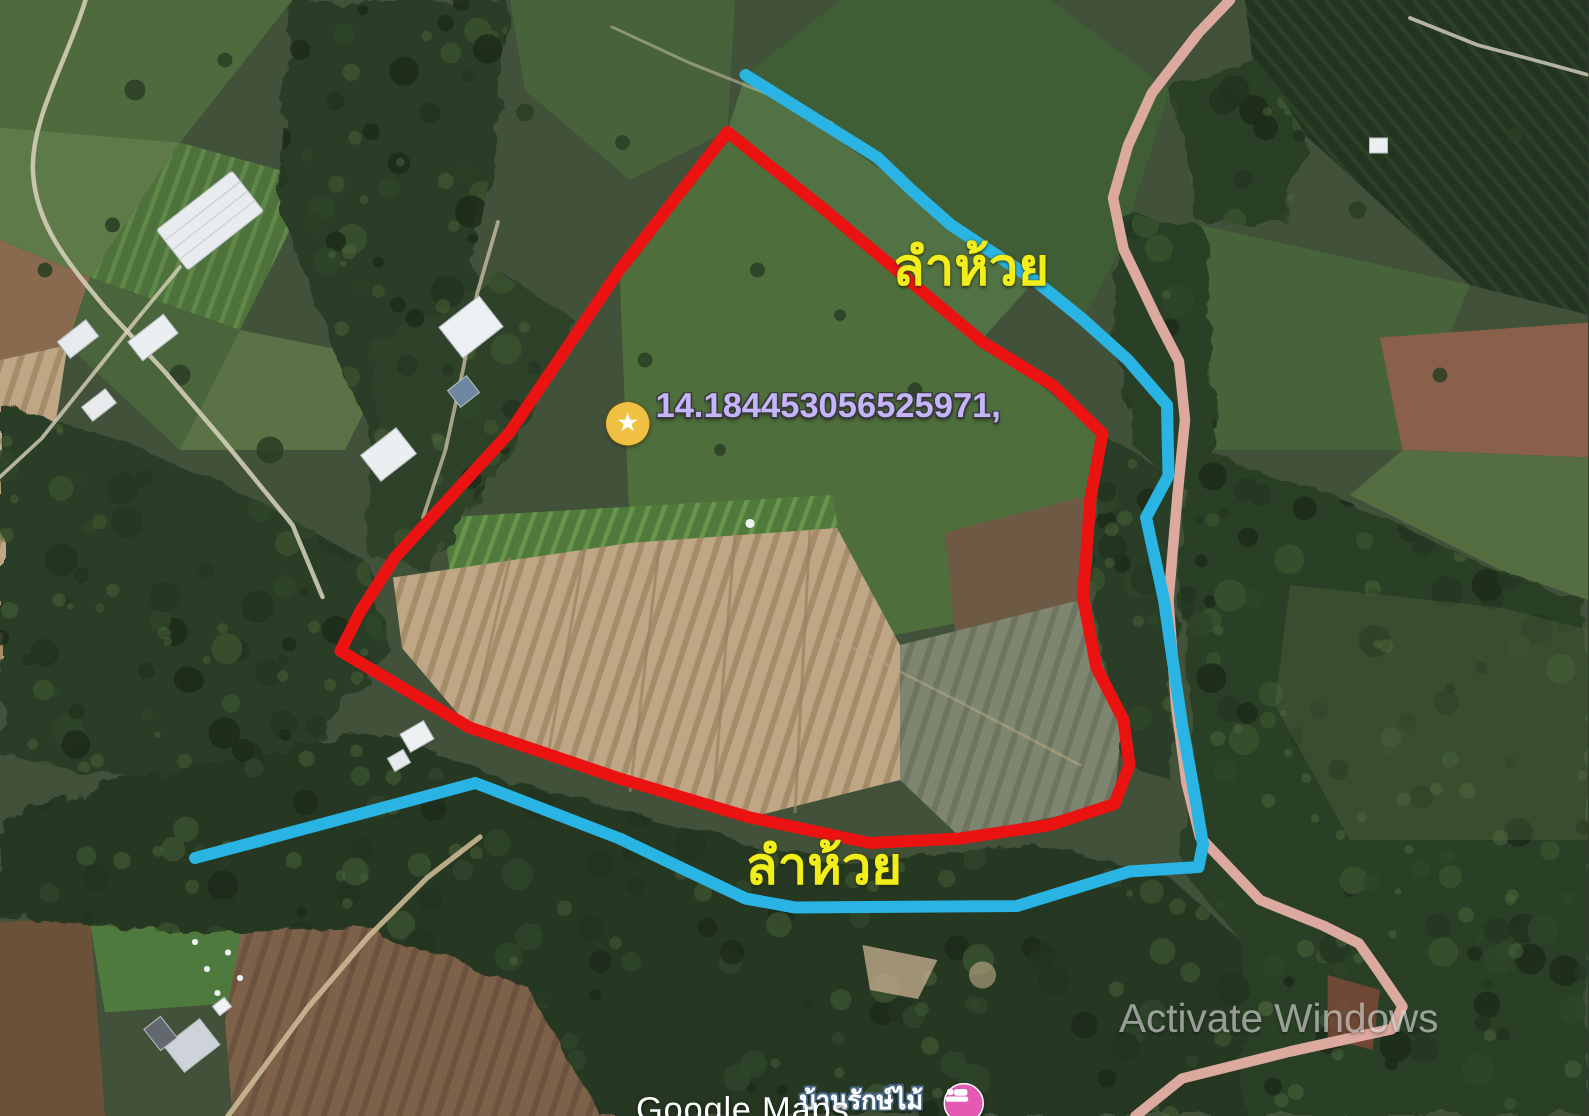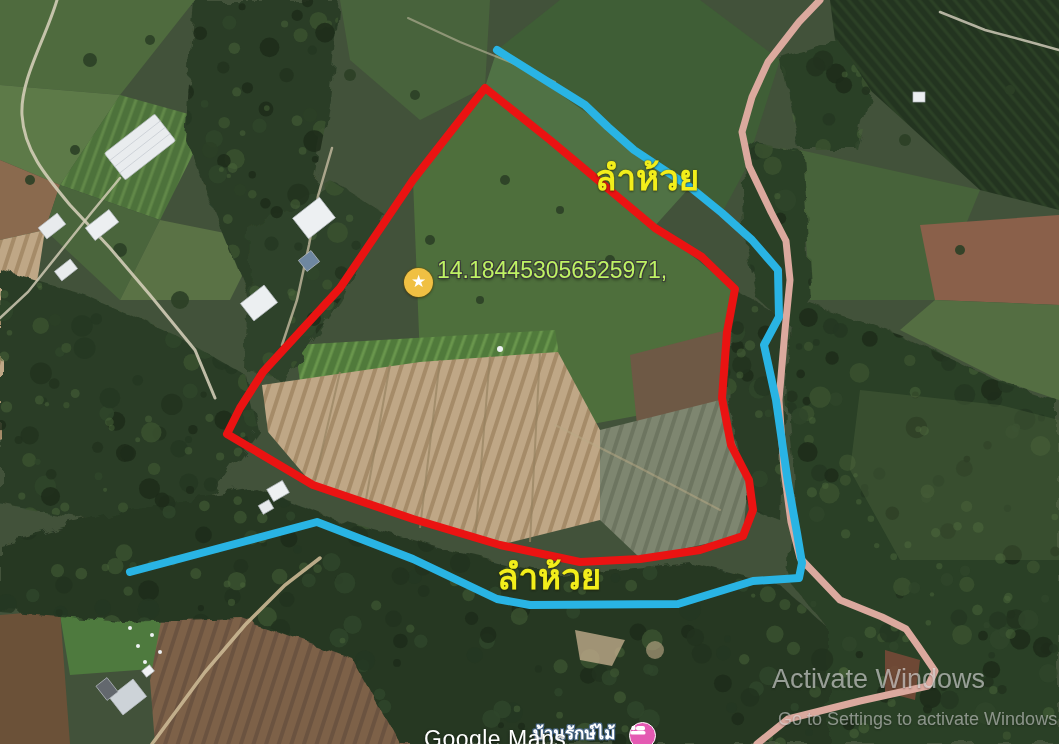--- a/index.html
+++ b/index.html
@@ -3,34 +3,34 @@
 <meta charset="utf-8">
 <style>
   html,body{margin:0;padding:0;background:#222;}
   .stage{position:relative;width:1059px;height:744px;overflow:hidden;
          font-family:"Liberation Sans", sans-serif;background:#42523a;text-align:center;}
   .stage svg{position:absolute;inset:0;display:block;}
   .lbl{position:absolute;white-space:nowrap;pointer-events:none;}
   .stream-label{font-size:35px;font-weight:700;color:#f2ee1b;
     text-shadow:0 0 2px rgba(70,70,0,.8),0 1px 2px rgba(0,0,0,.45);}
   .coords{position:absolute;left:437px;top:257px;font-size:23px;line-height:27px;
-    color:#bef264;font-weight:400;
+    color:#c4b5fd;font-weight:700;
     text-shadow:-1px -1px 0 #3a3a3a,1px -1px 0 #3a3a3a,-1px 1px 0 #3a3a3a,1px 1px 0 #3a3a3a,0 2px 3px rgba(0,0,0,.5);}
   .marker-star{position:absolute;left:404px;top:268px;width:29px;height:29px;border-radius:50%;
     background:#f0c043;display:flex;align-items:center;justify-content:center;
     box-shadow:0 0 0 1px rgba(120,90,0,.35),0 1px 3px rgba(0,0,0,.45);}
   .marker-star span{color:#fff;font-size:17px;line-height:17px;transform:translateY(-1px);}
   .gmaps{position:absolute;left:424px;top:726px;font-size:23px;letter-spacing:.5px;
     color:#fff;font-weight:500;text-shadow:0 1px 3px rgba(0,0,0,.6);}
   .place{position:absolute;left:533px;top:719px;font-size:17px;font-weight:700;color:#fff;
     text-shadow:-1px -1px 0 #49678a,1px -1px 0 #49678a,-1px 1px 0 #49678a,1px 1px 0 #49678a,0 2px 3px rgba(0,0,0,.4);}
   .place-icon{position:absolute;left:629px;top:722px;width:27px;height:27px;border-radius:50%;
     background:#e45ab2;border:1.5px solid #fff;box-sizing:border-box;
     display:flex;align-items:center;justify-content:center;box-shadow:0 1px 2px rgba(0,0,0,.35);}
-  .aw1{position:absolute;left:772px;top:664px;font-size:27px;font-weight:400;
+  .aw1{position:absolute;left:746px;top:664px;font-size:27px;font-weight:400;
     color:rgba(240,240,240,.58);text-shadow:0 1px 2px rgba(0,0,0,.3);}
   .aw2{position:absolute;left:778px;top:709px;font-size:18px;
     color:rgba(235,235,235,.52);text-shadow:0 1px 2px rgba(0,0,0,.3);}
 </style>
 </head>
 <body>
 
 <div class="stage">
 
   <svg width="1059" height="744" viewBox="0 0 1059 744">
@@ -1263,14 +1263,13 @@
     <svg width="16" height="14" viewBox="0 0 16 14">
       <circle cx="3.5" cy="5" r="2.2" fill="#fff"></circle>
       <rect x="6" y="3" width="9" height="4.5" rx="2" fill="#fff"></rect>
       <rect x="0.5" y="8" width="15" height="3.5" rx="1.5" fill="#fff"></rect>
     </svg>
   </div>
 
   <div class="gmaps">Google Maps</div>
 
   <div class="aw1 lbl">Activate Windows</div>
-  <div class="aw2 lbl">Go to Settings to activate Windows</div>
 </div>
 
 </body></html>

